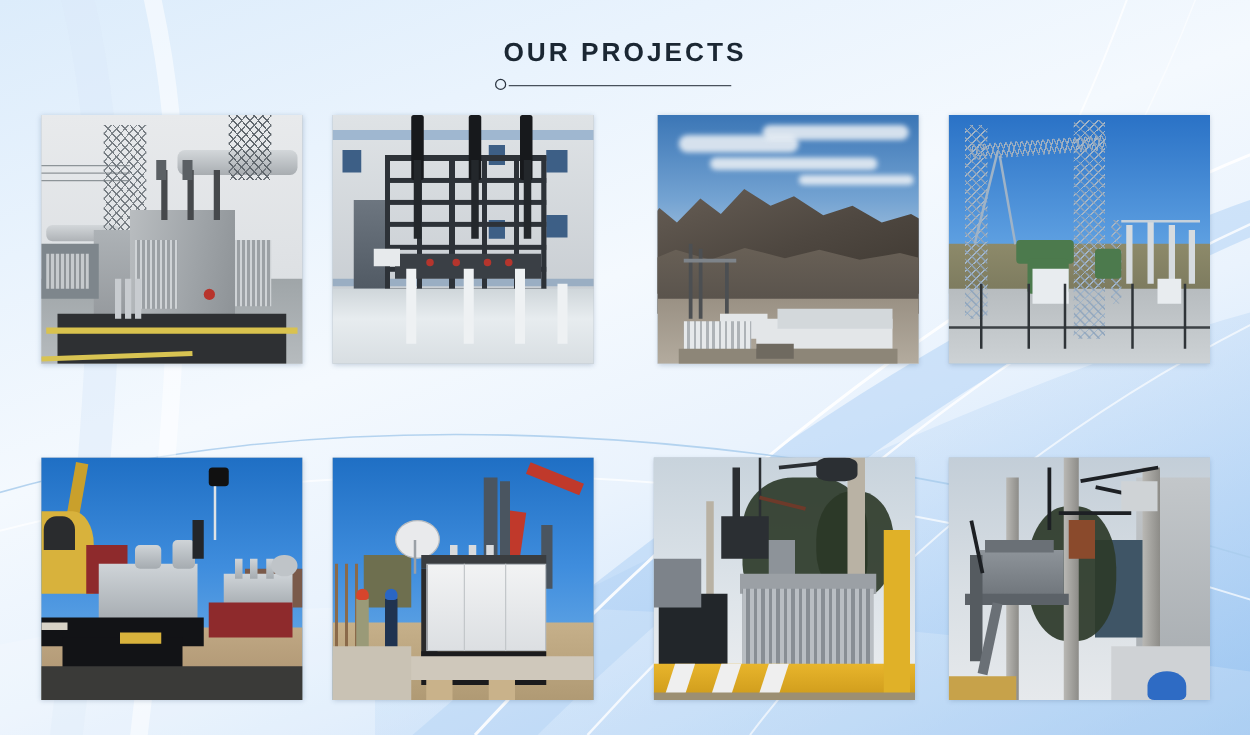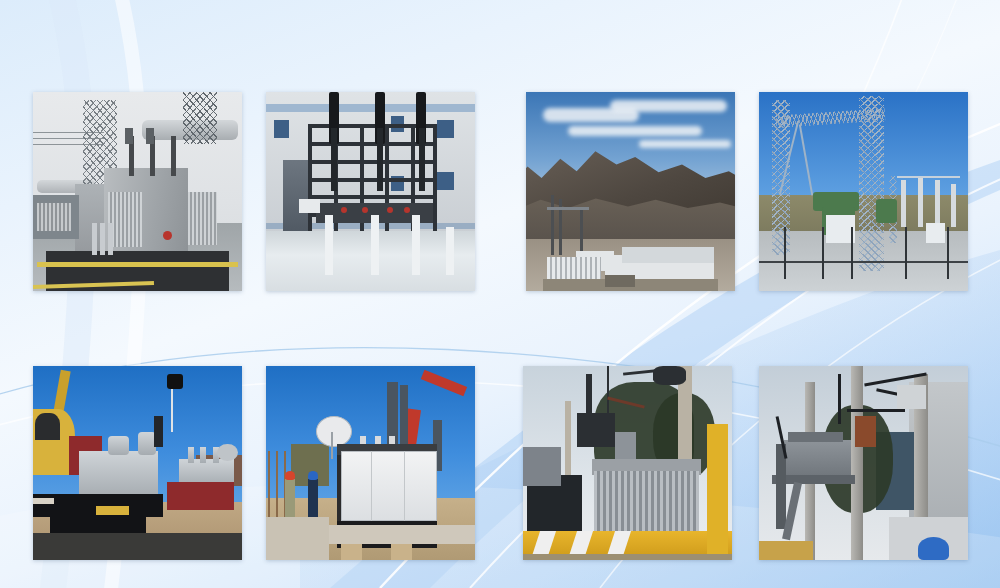--- a/index.html
+++ b/index.html
@@ -206,20 +206,27 @@
 
     <path d="M-20,400 C240,318 620,330 1020,452" fill="none" stroke="#a9cdec" stroke-opacity=".85" stroke-width="1.3"></path>
     <path d="M-20,430 C260,352 640,362 1020,486" fill="none" stroke="#ffffff" stroke-opacity=".7" stroke-width="1.6"></path>
 
     <path d="M120,-10 C150,120 150,260 110,598" fill="none" stroke="#ffffff" stroke-opacity=".55" stroke-width="14"></path>
     <path d="M60,-10 C92,120 92,260 52,598" fill="none" stroke="#dceafa" stroke-opacity=".5" stroke-width="26"></path>
 
     <path d="M-20,520 C200,470 520,470 1020,540 L1020,600 L-20,600 Z" fill="#ffffff" opacity=".18"></path>
   </svg>
 
+  <div class="header">
+    <div class="title">OUR PROJECTS</div>
+    <div class="divider">
+      <span class="dot"></span>
+      <span class="rule"></span>
+    </div>
+  </div>
 
   <div class="gallery">
 
     <div class="shot" style="left:33px;top:92px;width:209px;height:199px;" title="Large grey power transformer with radiators in an outdoor substation under overcast sky, steel lattice towers and yellow painted safety curb" aria-label="Large grey power transformer with radiators in an outdoor substation under overcast sky, steel lattice towers and yellow painted safety curb">
       <div class="scene">
         <div class="lyr sky-overcast"></div>
         <div class="lyr i1-ground"></div>
         <div class="lyr i1-cyl"></div>
         <div class="lyr i1-cyl2"></div>
         <div class="lyr i1-wire" style="top:20%"></div>

